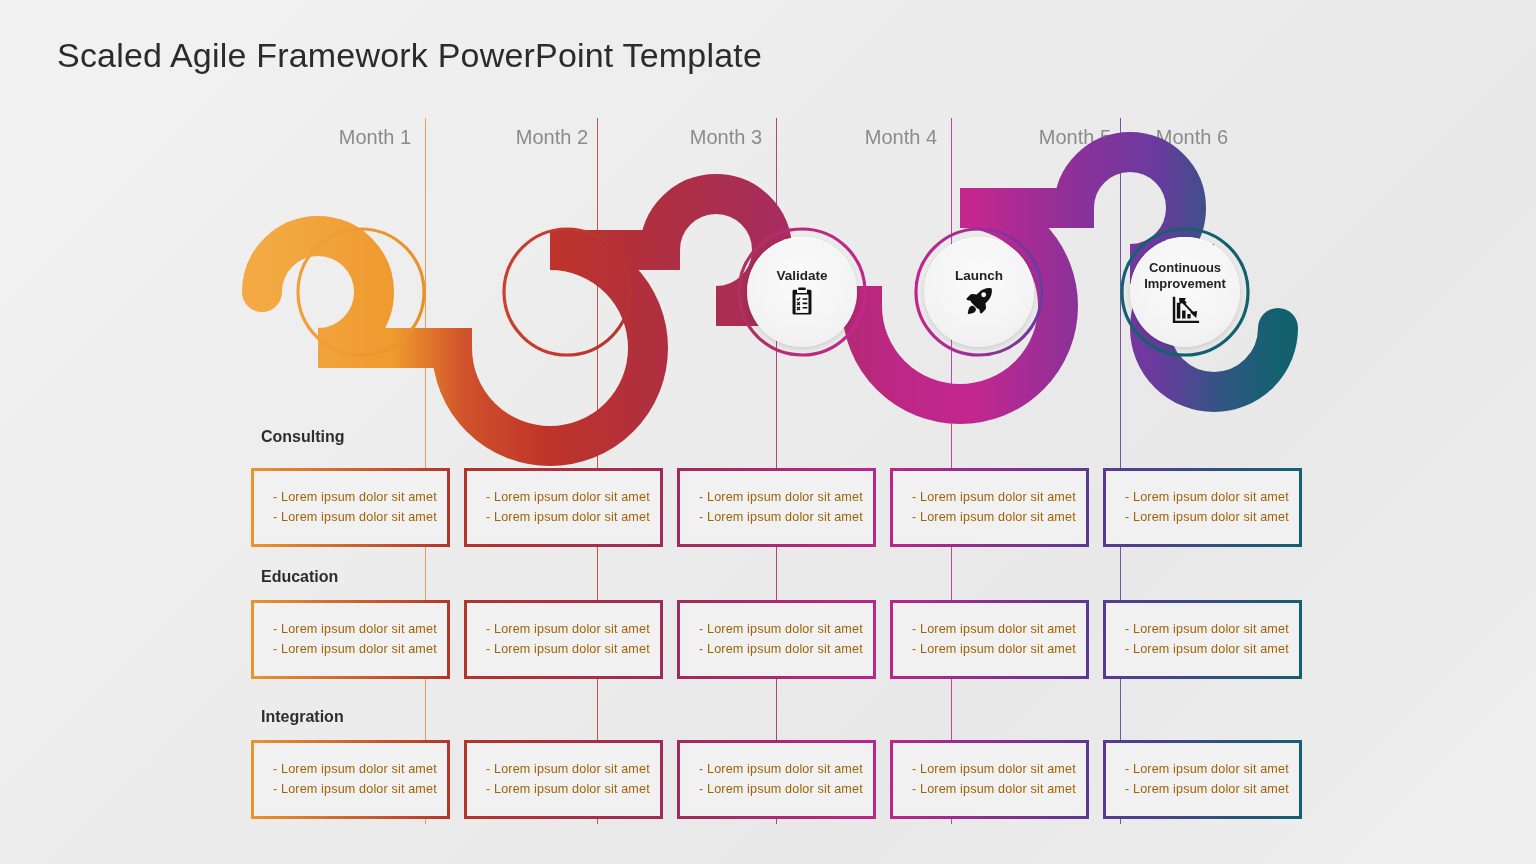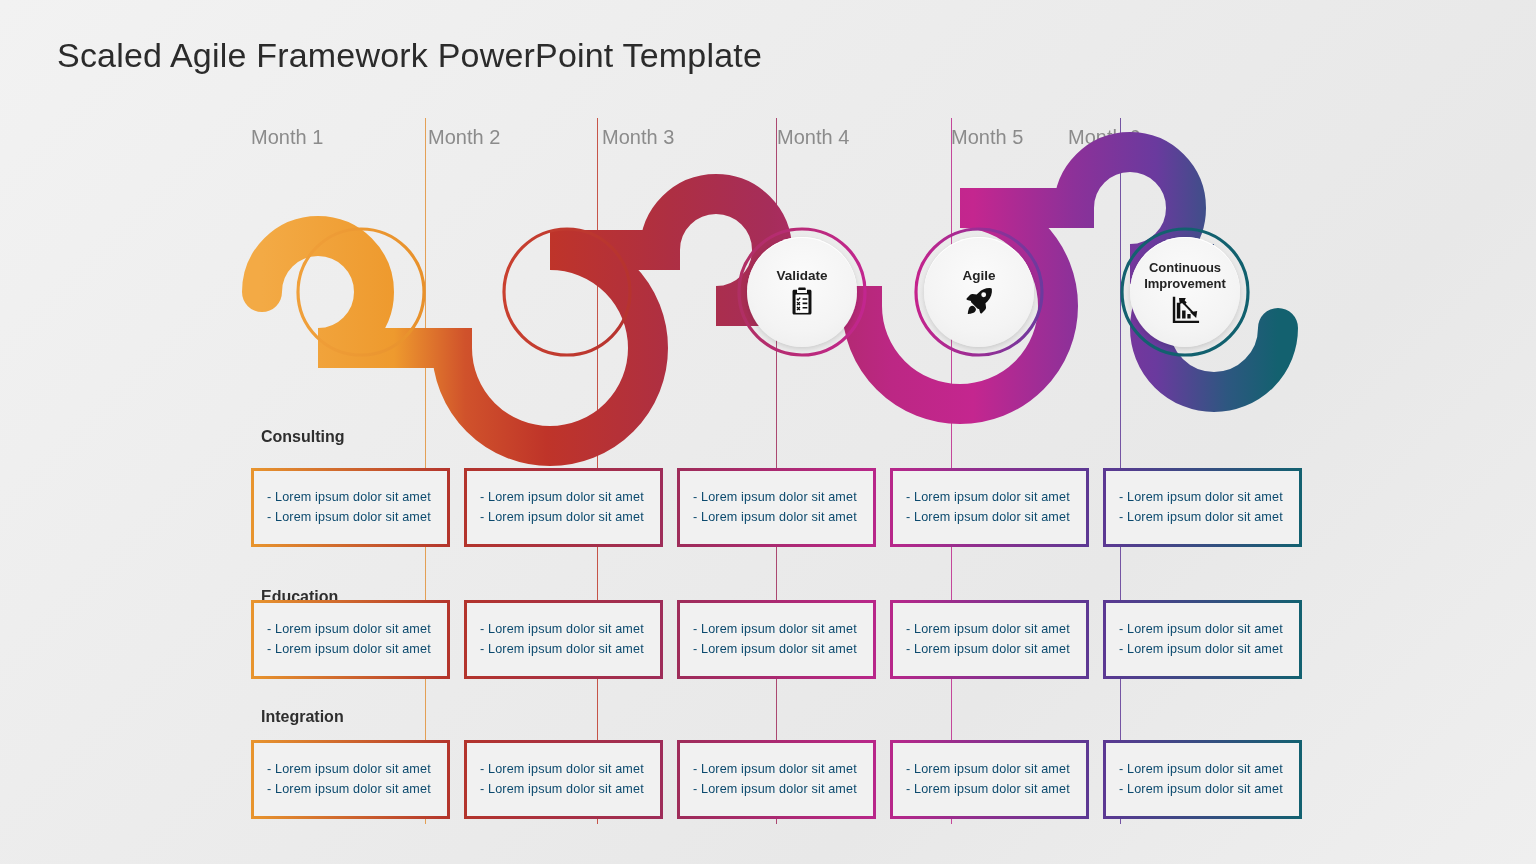--- a/index.html
+++ b/index.html
@@ -16,21 +16,21 @@
     position:absolute;left:57px;top:36px;
     font-size:34px;font-weight:400;color:#2b2b2b;
     letter-spacing:.2px;white-space:nowrap;
   }
 
   
   .guide{position:absolute;top:118px;width:1px;height:706px;}
 
   
   .month{
-    position:absolute;top:126px;width:160px;text-align:left;
+    position:absolute;top:126px;width:160px;text-align:right;
     font-size:20px;color:#8b8b8b;font-weight:400;
   }
 
   
   .ribbon{position:absolute;left:0;top:0;width:1536px;height:864px;pointer-events:none;}
 
   
   .node{position:absolute;width:128px;height:128px;}
   .node .ringsvg{position:absolute;left:-2px;top:-2px;}
   .node .disc{
@@ -59,22 +59,23 @@
     background:#f1f1f1;
     padding:3px;
   }
   .cbox .inner{
     width:100%;height:100%;background:#f1f1f1;
     box-sizing:border-box;
     display:flex;flex-direction:column;justify-content:center;
     padding-left:13px;
   }
   .cbox .bline{
-    font-size:12.6px;color:#0c4a6e;line-height:1.52;white-space:nowrap;
+    font-size:12.6px;color:#a16207;line-height:1.52;white-space:nowrap;
     letter-spacing:.15px;
+    margin-left:6px;
   }
 </style>
 </head>
 <body>
 
 <div class="stage">
 
   <div class="title">Scaled Agile Framework PowerPoint Template</div>
 
   <div id="guides">
@@ -205,21 +206,21 @@
         <svg class="ringsvg" width="132" height="132" viewBox="0 0 132 132">
           <defs>
             <linearGradient id="ng3" x1="0" y1="0" x2="1" y2="0">
               <stop offset="0" stop-color="#C4238C"></stop>
               <stop offset="1" stop-color="#6C3A9E"></stop>
             </linearGradient>
           </defs>
           <circle cx="66" cy="66" r="63" fill="none" stroke="url(#ng3)" stroke-width="3.2"></circle>
         </svg>
         <div class="disc">
-          <div class="nlabel">Agile</div>
+          <div class="nlabel">Launch</div>
           <span>
             <svg class="nicon" viewBox="0 0 32 32">
               <path fill="#111" d="M28.8 2.3c-4.7-.6-9.6 1.1-13 4.5l-2.3 2.3-4.2-.6c-1-.1-2 .2-2.7.9L3 13c-.6.6-.3 1.6.5 1.8l4 1.1c-.2.6-.1 1.3.4 1.8l6.4 6.4c.5.5 1.2.6 1.8.4l1.1 4c.2.8 1.2 1.1 1.8.5l3.6-3.6c.7-.7 1-1.7.9-2.7l-.6-4.2 2.3-2.3c3.4-3.4 5.1-8.3 4.5-13-.1-.5-.4-.8-.9-.9zM21 11.9a2.6 2.6 0 1 1 0-5.2 2.6 2.6 0 0 1 0 5.2z"></path>
               <path fill="#111" d="M6.2 22.3c-1.7 1.7-2.2 7.5-2.2 7.5s5.8-.5 7.5-2.2a3.75 3.75 0 0 0-5.3-5.3z"></path>
             </svg>
           </span>
         </div>
       </div>
       <div class="node" style="left: 1121px; top: 228px;">
         <svg class="ringsvg" width="132" height="132" viewBox="0 0 132 132">
@@ -271,21 +272,21 @@
           <div class="bline">- Lorem ipsum  dolor  sit amet</div>
           <div class="bline">- Lorem ipsum  dolor  sit amet</div>
         </div>
       </div>
       <div class="cbox" style="left: 1103px; top: 468px; width: 199px; height: 79px; background: linear-gradient(90deg, rgb(92, 56, 147) 0%, rgb(18, 97, 112) 100%);">
         <div class="inner">
           <div class="bline">- Lorem ipsum  dolor  sit amet</div>
           <div class="bline">- Lorem ipsum  dolor  sit amet</div>
         </div>
       </div>
-      <div class="rowtitle" style="top: 568px; margin-top: 20px;">Education</div>
+      <div class="rowtitle" style="top: 568px;">Education</div>
       <div class="cbox" style="left: 251px; top: 600px; width: 199px; height: 79px; background: linear-gradient(90deg, rgb(232, 149, 46) 0%, rgb(179, 52, 44) 100%);">
         <div class="inner">
           <div class="bline">- Lorem ipsum  dolor  sit amet</div>
           <div class="bline">- Lorem ipsum  dolor  sit amet</div>
         </div>
       </div>
       <div class="cbox" style="left: 464px; top: 600px; width: 199px; height: 79px; background: linear-gradient(90deg, rgb(179, 52, 44) 0%, rgb(158, 44, 89) 100%);">
         <div class="inner">
           <div class="bline">- Lorem ipsum  dolor  sit amet</div>
           <div class="bline">- Lorem ipsum  dolor  sit amet</div>

